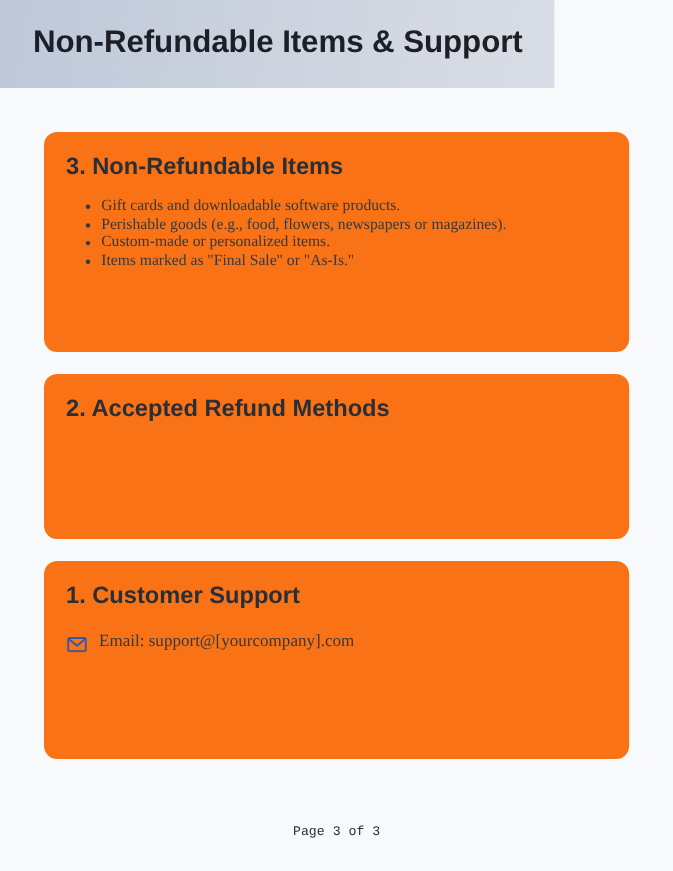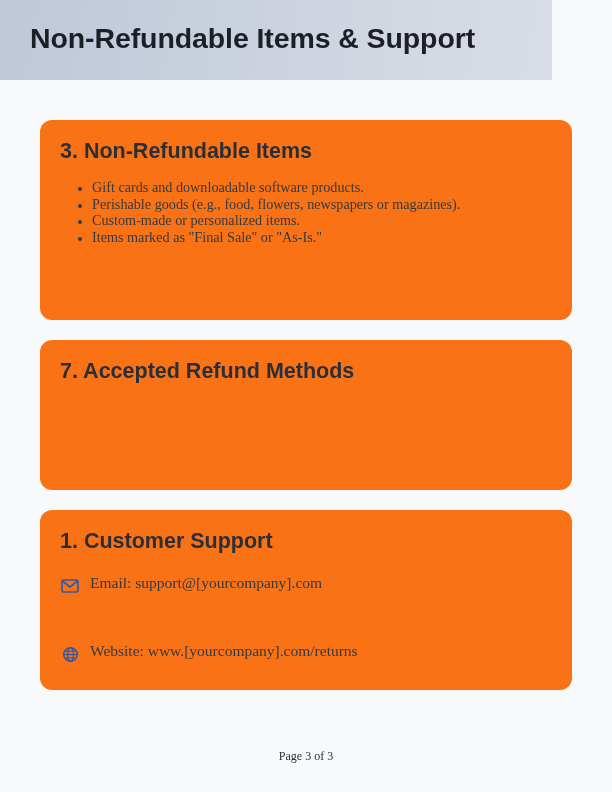--- a/index.html
+++ b/index.html
@@ -11,21 +11,21 @@
       height: 792px;
       background: #f8f9fa;
       position: relative;
       overflow: hidden;
       font-family: "DejaVu Serif", "Liberation Serif", serif;
       color: #343a40;
     }
     .header {
       position: absolute;
       left: 0; top: 0;
-      width: 552px;
+      width: 504px;
       height: 80px;
       background: linear-gradient(100deg, #bec8d9 0%, #cfd5e0 60%, #d9dde5 100%);
       box-sizing: border-box;
       padding-left: 38px;
     }
     .header-title {
       position: absolute;
       left: 30px;
       top: 22px;
       margin: 0;
@@ -99,21 +99,21 @@
     }
     .row-email { top: 63px; }
     .row-phone { top: 97px; }
     .row-web { top: 131px; }
     .footer {
       position: absolute;
       left: 0;
       width: 612px;
       top: 749px;
       text-align: center;
-      font-family: Liberation Serif, serif;
+      font-family: Liberation Mono, monospace;
       font-size: 12px;
       color: #2a2e36;
     }
   </style>
 </head>
 <body>
 
 <div class="header">
   <h1 class="header-title">Non-Refundable Items &amp; Support</h1>
 </div>
@@ -122,44 +122,32 @@
   <h2 class="card-title">3. Non-Refundable Items</h2>
   <ul class="bullet-list">
     <li>Gift cards and downloadable software products.</li>
     <li>Perishable goods (e.g., food, flowers, newspapers or magazines).</li>
     <li>Custom-made or personalized items.</li>
     <li>Items marked as "Final Sale" or "As-Is."</li>
   </ul>
 </section>
 
 <section class="card card-2">
-  <h2 class="card-title">7. Accepted Refund Methods</h2>
+  <h2 class="card-title">2. Accepted Refund Methods</h2>
 </section>
 
 <section class="card card-3">
   <h2 class="card-title">1. Customer Support</h2>
 
   <div class="contact-row row-email">
     <span class="icon">
       <svg width="18" height="14" viewBox="0 0 18 14">
         <rect x="1" y="1" width="16" height="12" rx="1.5" ry="1.5" fill="none" stroke="#2f5aa8" stroke-width="1.7"></rect>
         <polyline points="1.5,2 9,8 16.5,2" fill="none" stroke="#2f5aa8" stroke-width="1.7" stroke-linejoin="round"></polyline>
       </svg>
     </span>
     <span class="text">Email: support@[yourcompany].com</span>
   </div>
 
 
-  <div class="contact-row row-web">
-    <span class="icon">
-      <svg width="17" height="17" viewBox="0 0 20 20">
-        <circle cx="10" cy="10" r="8" fill="none" stroke="#2f5aa8" stroke-width="1.8"></circle>
-        <ellipse cx="10" cy="10" rx="3.5" ry="8" fill="none" stroke="#2f5aa8" stroke-width="1.6"></ellipse>
-        <line x1="2" y1="10" x2="18" y2="10" stroke="#2f5aa8" stroke-width="1.6"></line>
-        <line x1="3.5" y1="6" x2="16.5" y2="6" stroke="#2f5aa8" stroke-width="1.4"></line>
-        <line x1="3.5" y1="14" x2="16.5" y2="14" stroke="#2f5aa8" stroke-width="1.4"></line>
-      </svg>
-    </span>
-    <span class="text">Website: www.[yourcompany].com/returns</span>
-  </div>
 </section>
 
 <div class="footer">Page 3 of 3</div>
 
 </body></html>

